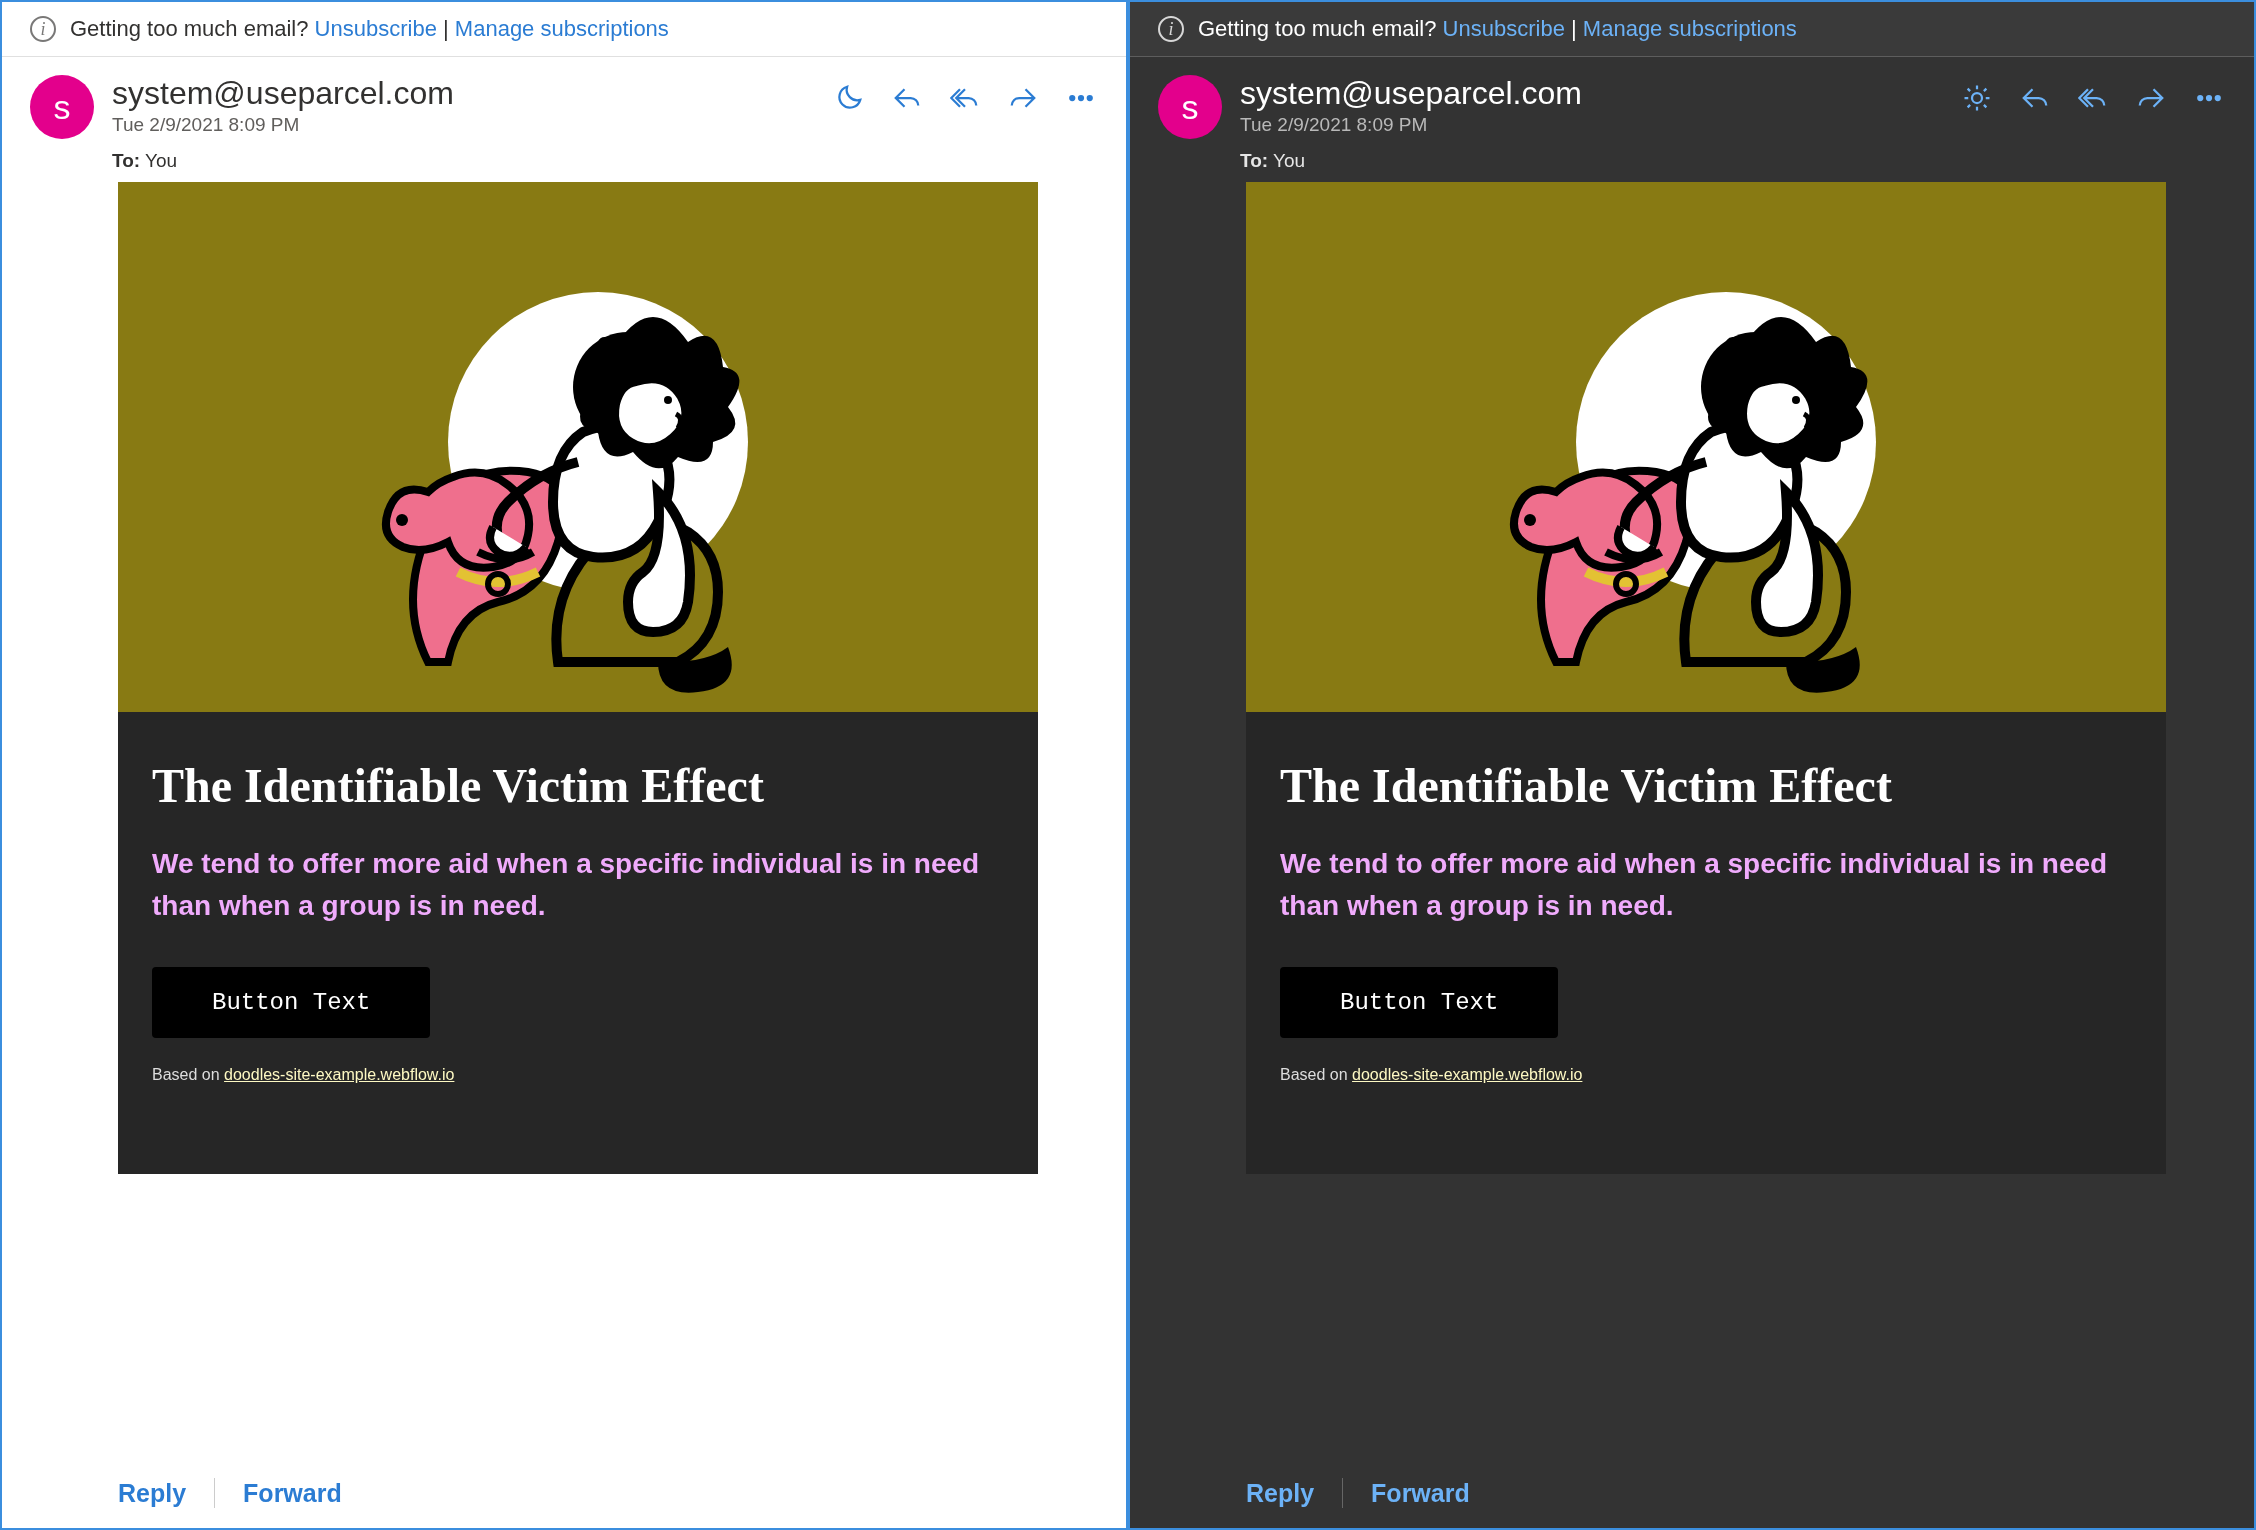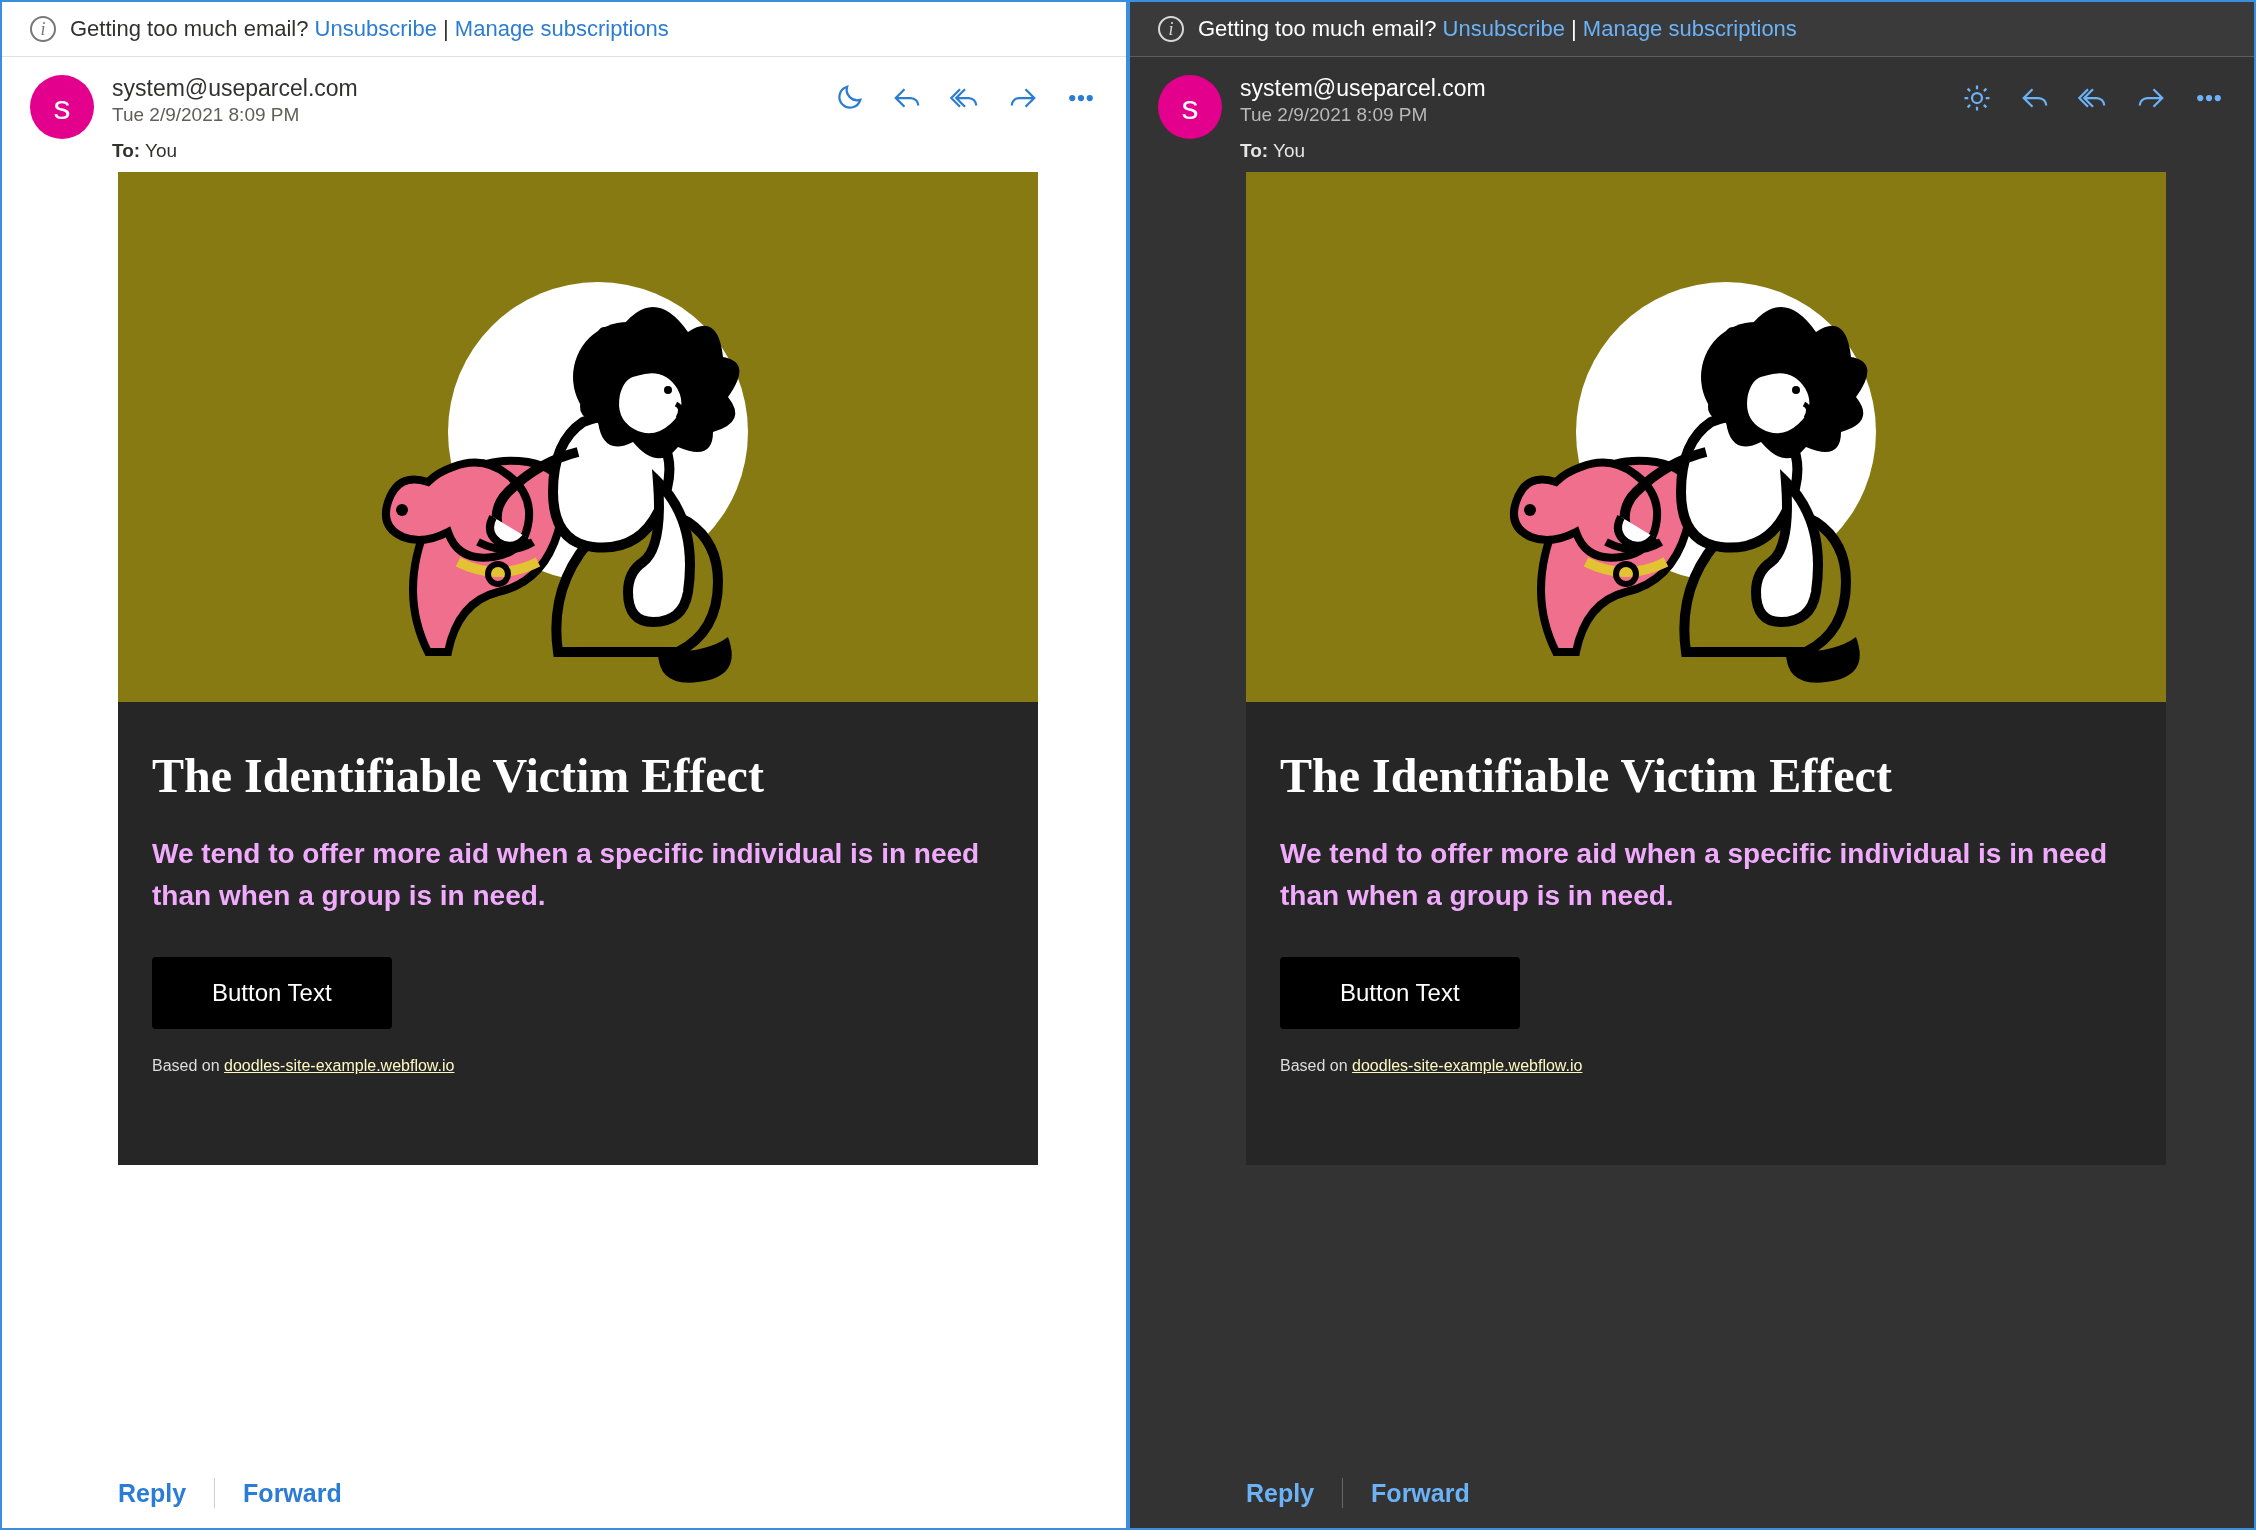--- a/index.html
+++ b/index.html
@@ -49,21 +49,21 @@
     padding: 18px 28px 10px 28px;
     gap: 18px;
   }
   .avatar {
     width: 64px; height:64px; border-radius:50%;
     display:flex; align-items:center; justify-content:center;
     font-size:34px; color:#fff; flex-shrink:0;
     text-transform: lowercase;
   }
   .sender-block { flex:1; }
-  .sender { font-size:23px; font-weight:400; }
+  .sender { font-size:32px; font-weight:400; }
   .dark .sender { color:#fff; }
   .date { font-size:19px; color:#605e5c; margin-top:2px; }
   .dark .date { color:#b9b9b9; }
   .to-line { font-size:19px; margin-top:14px; }
   .to-label { font-weight:600; }
   .dark .to-line { color:#e6e6e6; }
 
   .actions {
     display:flex;
     gap:24px;
@@ -112,20 +112,21 @@
   }
   .email-btn {
     background:#000;
     color:#fff;
     font-size:24px;
     padding:22px 60px;
     border:none;
     border-radius:4px;
     cursor:pointer;
     display:inline-block;
+    font-family:Liberation Mono, monospace;
   }
   .credit {
     font-size:16px;
     margin-top:28px;
     color:#ddd;
   }
   .credit a { color:#fef9c3; text-decoration:underline;}
 
   
   .footer {

